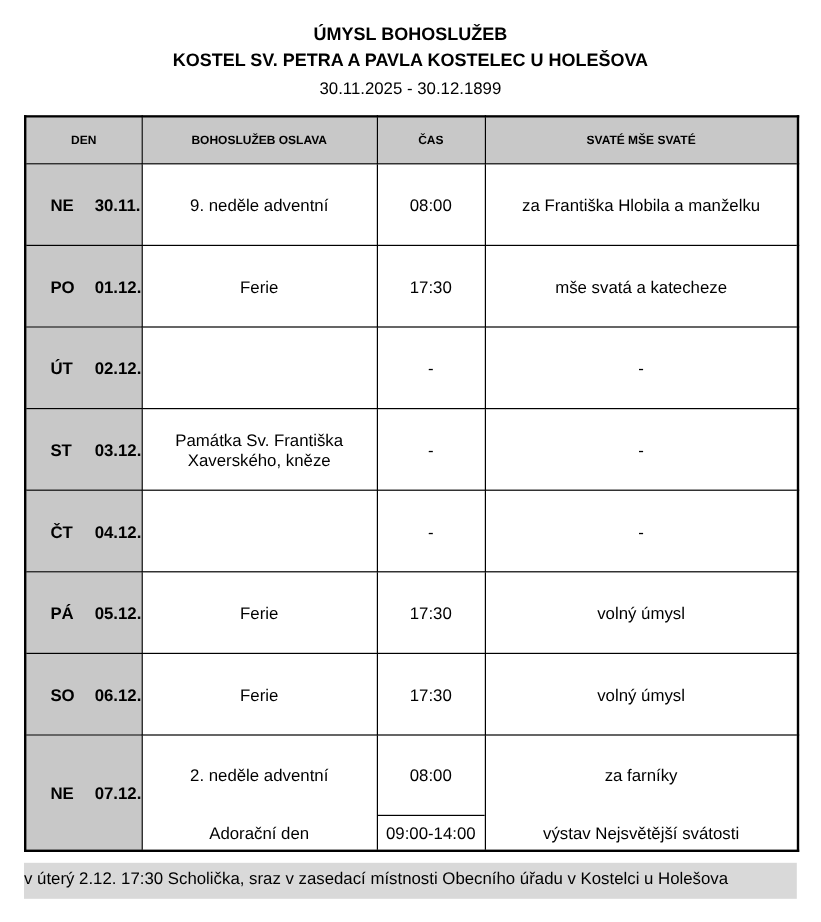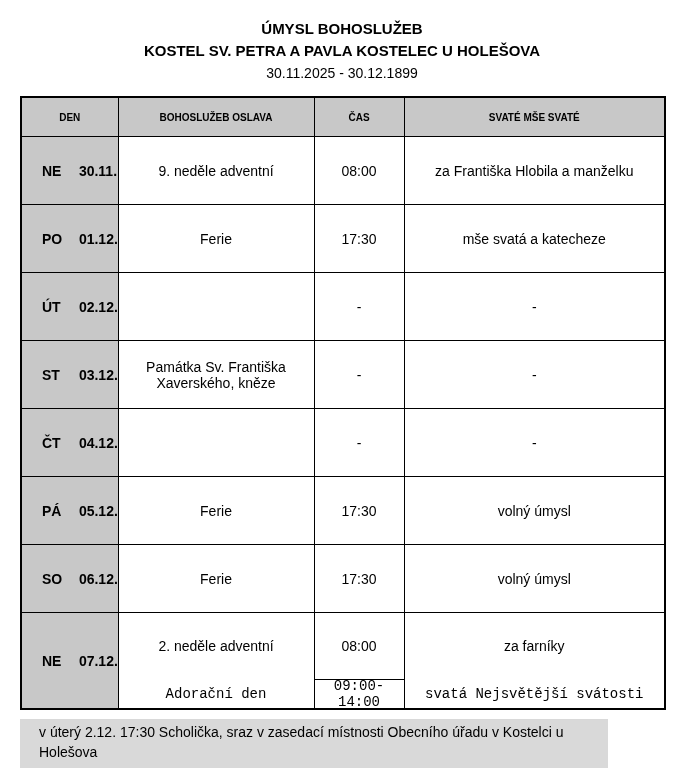--- a/index.html
+++ b/index.html
@@ -50,29 +50,28 @@
   td.stack { padding: 0; }
   .seg-top {
     height: 66px;
     display: flex; align-items: center; justify-content: center;
     padding: 0 4px;
   }
   .seg-bottom {
     height: 29px;
     display: flex; align-items: center; justify-content: center;
     padding: 0 0;
-    font-family: Liberation Mono, monospace;
   }
   .seg-bottom.boxed { border-top: 1px solid #000; }
 
   .footer-note {
     margin-top: 9px;
-    width: 588px;
+    width: 644px;
     background: var(--note-bg, #d9d9d9);
-    padding: 4px 8px 6px 19px;
+    padding: 4px 8px 6px 0;
     font-size: 14px;
     line-height: 1.4;
   }
   .footer-note .note-text { max-width: 606px; }
 </style>
 </head>
 <body>
 
 <div class="page">
 
@@ -177,21 +176,21 @@
         <td class="stack">
           <div class="seg-top">2. neděle adventní</div>
           <div class="seg-bottom">Adorační den</div>
         </td>
         <td class="stack">
           <div class="seg-top">08:00</div>
           <div class="seg-bottom boxed">09:00-14:00</div>
         </td>
         <td class="stack">
           <div class="seg-top">za farníky</div>
-          <div class="seg-bottom">svatá Nejsvětější svátosti</div>
+          <div class="seg-bottom">výstav Nejsvětější svátosti</div>
         </td>
       </tr>
 
     </tbody>
   </table>
 
   <div class="footer-note">
     <div class="note-text">v úterý 2.12. 17:30 Scholička, sraz v zasedací místnosti Obecního úřadu v Kostelci u Holešova</div>
   </div>
 

